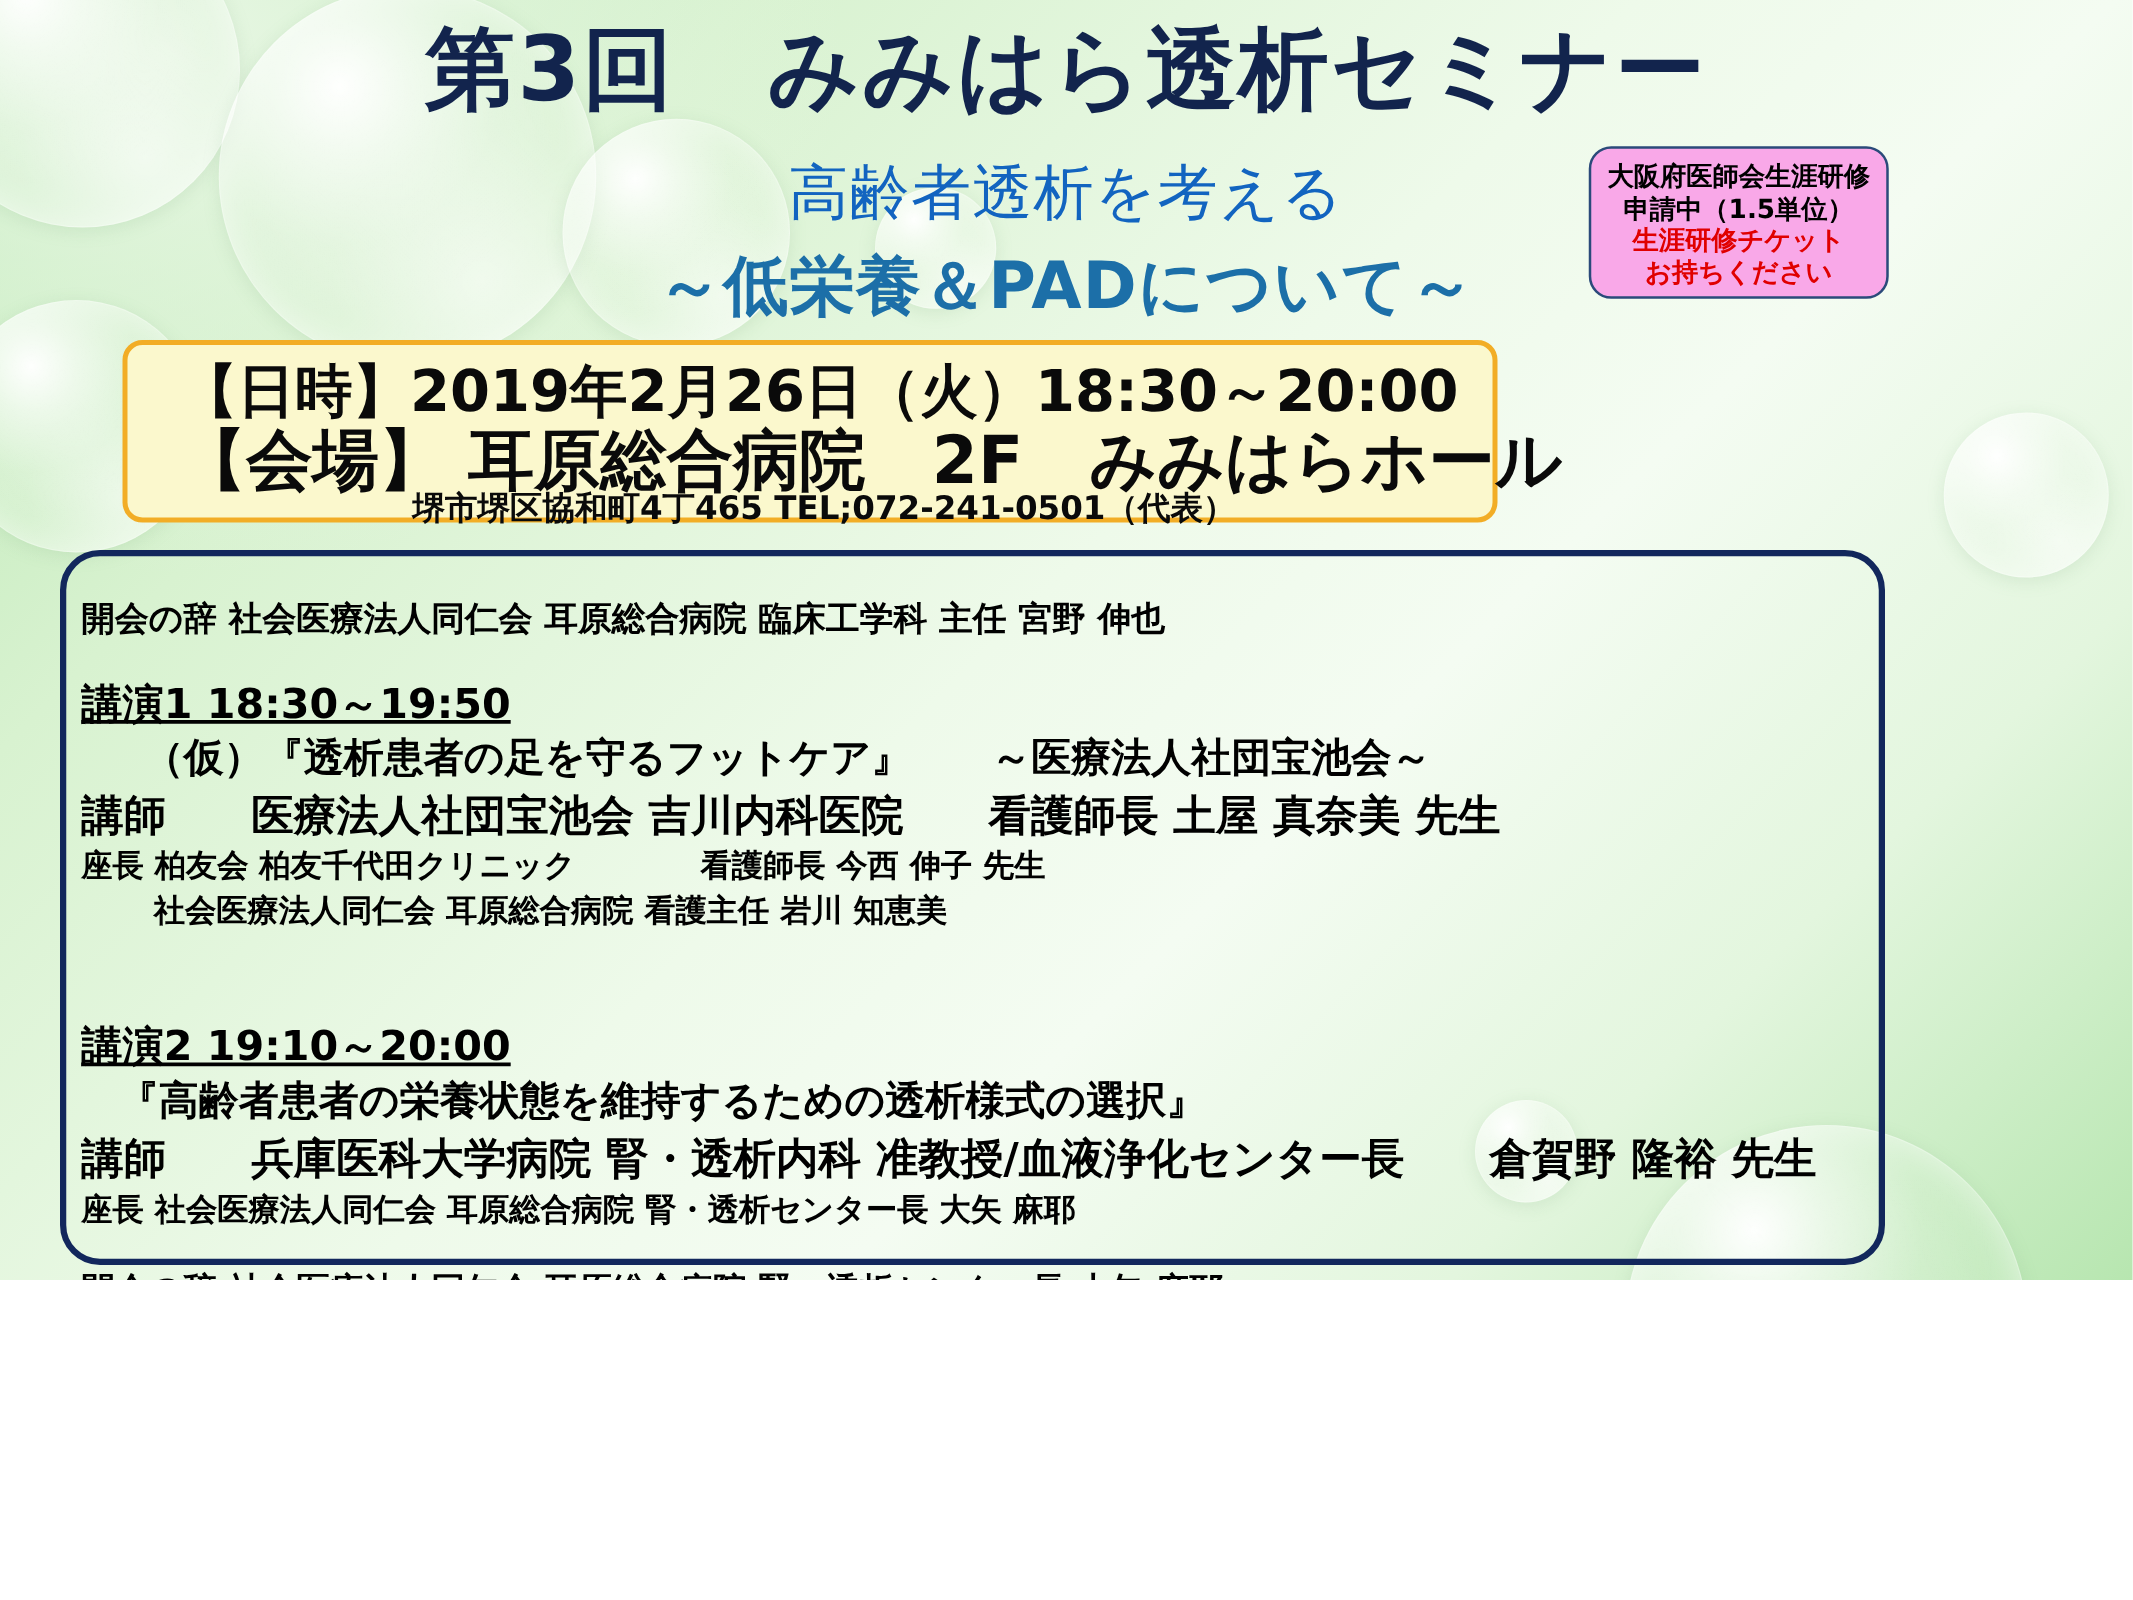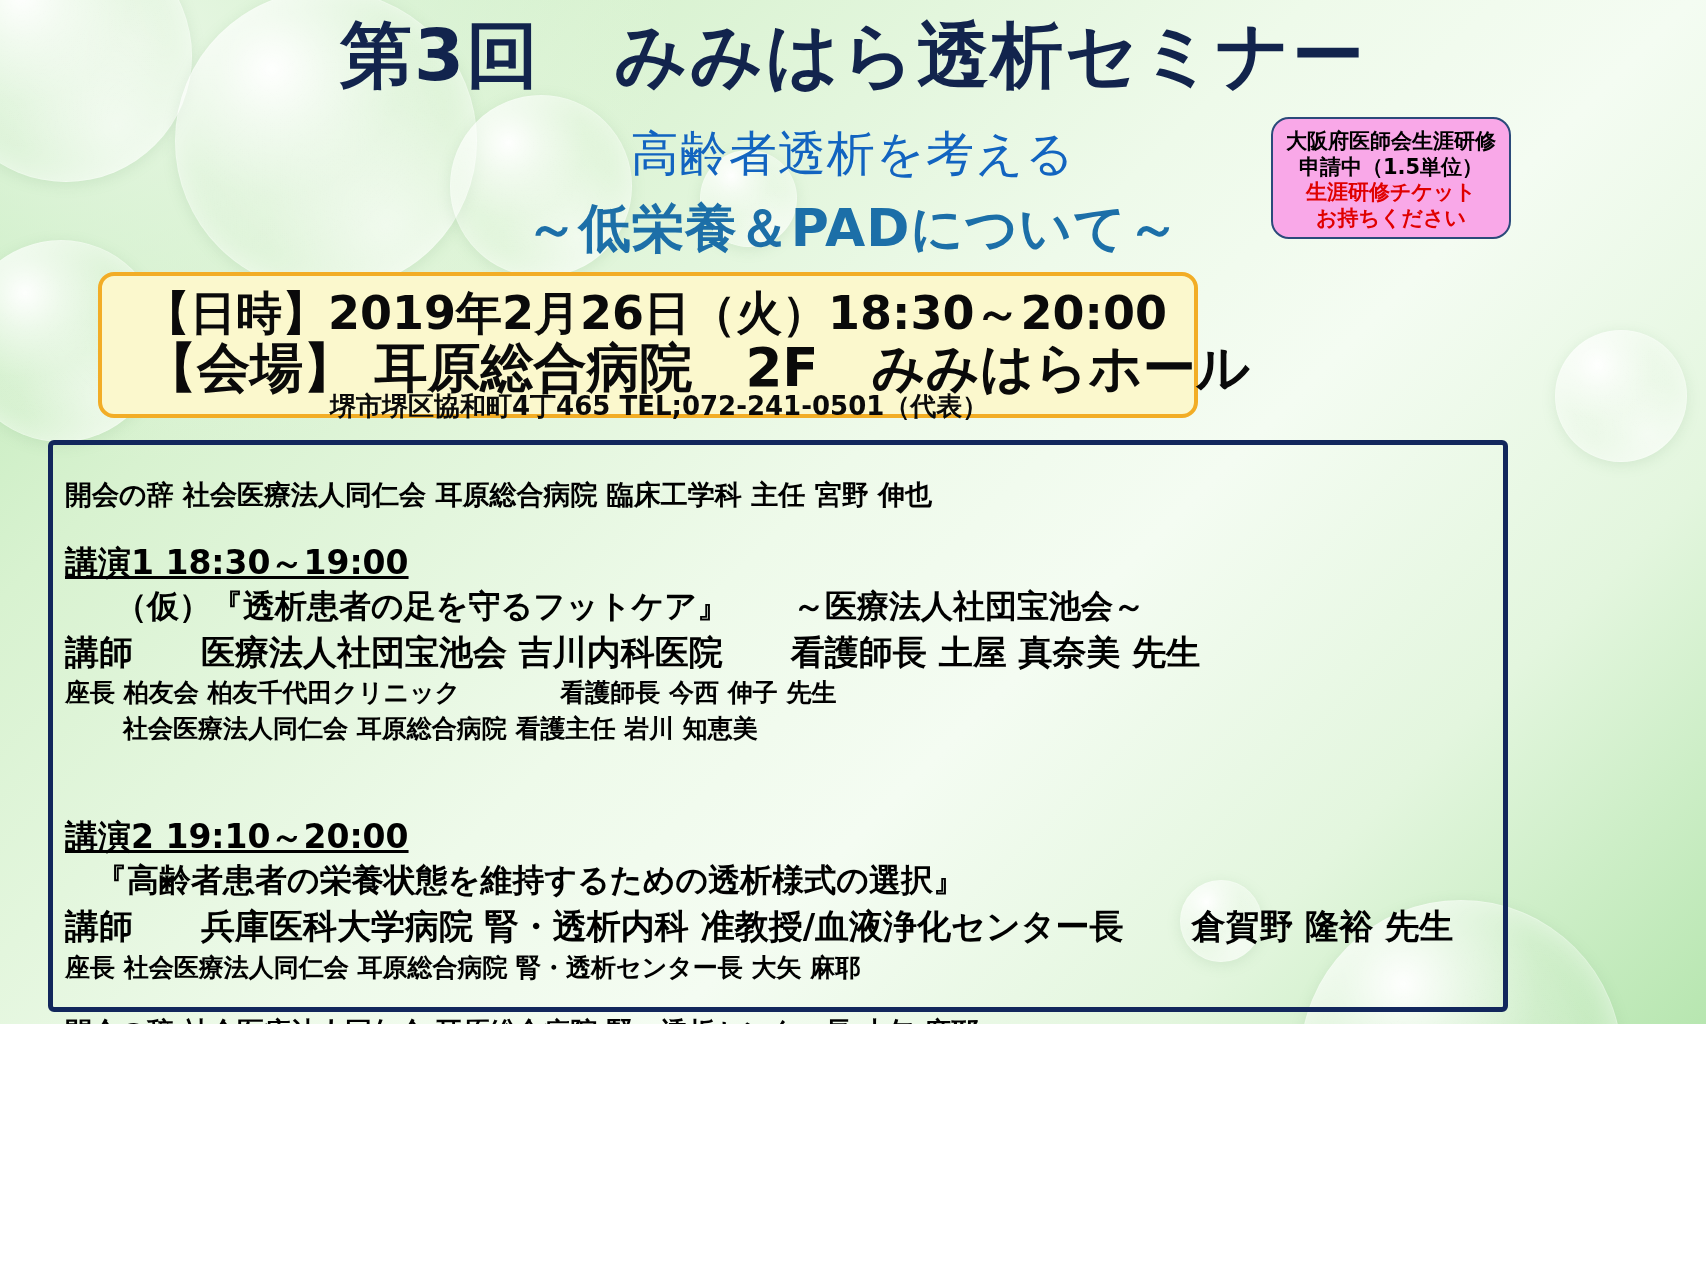--- a/index.html
+++ b/index.html
@@ -137,21 +137,21 @@
   }
 
   
   .program-box {
     position: absolute;
     left: 48px;
     top: 440px;
     width: 1460px;
     height: 572px;
     border: 5px solid #12275c;
-    border-radius: 6px;
+    border-radius: 32px;
     box-sizing: border-box;
     background: transparent;
   }
 
   .prog-line {
     position: absolute;
     white-space: nowrap;
     color: #000000;
     font-weight: bold;
   }
@@ -212,21 +212,21 @@
 
   <div class="info-box">
     <div class="info-line-date">【日時】2019年2月26日（火）18:30～20:00</div>
     <div class="info-line-venue">【会場】 耳原総合病院　2F　みみはらホール</div>
     <div class="info-line-address">堺市堺区協和町4丁465  TEL;072-241-0501（代表）</div>
   </div>
 
   <div class="program-box">
     <div class="prog-line lvl-opening">開会の辞  社会医療法人同仁会  耳原総合病院  臨床工学科  主任  宮野  伸也</div>
 
-    <div class="prog-line lvl-s1-head">講演1  18:30～19:00</div>
+    <div class="prog-line lvl-s1-head">講演1  18:30～19:50</div>
     <div class="prog-line lvl-s1-title">（仮）『透析患者の足を守るフットケア』　　～医療法人社団宝池会～</div>
     <div class="prog-line lvl-s1-sp">講師　　医療法人社団宝池会  吉川内科医院　　看護師長  土屋  真奈美  先生</div>
     <div class="prog-line lvl-s1-ch1">座長  柏友会  柏友千代田クリニック　　　　看護師長  今西  伸子  先生</div>
     <div class="prog-line lvl-s1-ch2">社会医療法人同仁会  耳原総合病院  看護主任  岩川  知恵美</div>
 
     <div class="prog-line lvl-s2-head">講演2  19:10～20:00</div>
     <div class="prog-line lvl-s2-title">『高齢者患者の栄養状態を維持するための透析様式の選択』</div>
     <div class="prog-line lvl-s2-sp">講師　　兵庫医科大学病院  腎・透析内科  准教授/血液浄化センター長　　倉賀野  隆裕  先生</div>
     <div class="prog-line lvl-s2-ch1">座長  社会医療法人同仁会  耳原総合病院  腎・透析センター長  大矢  麻耶</div>
 

